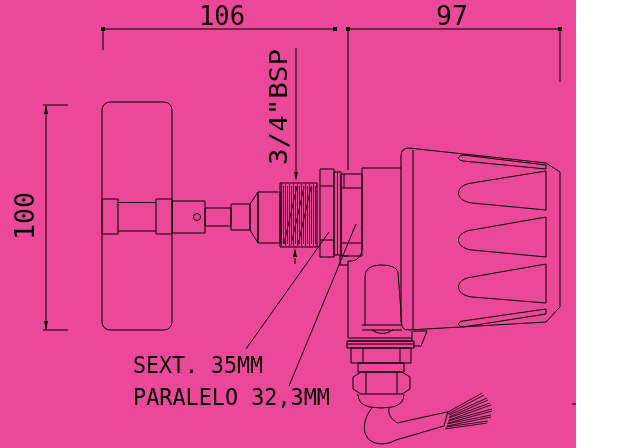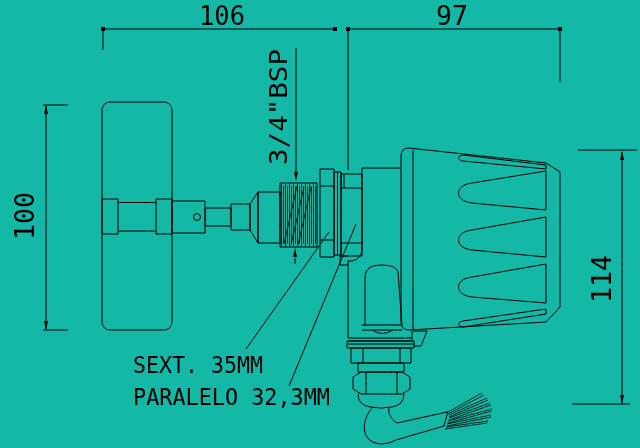--- a/index.html
+++ b/index.html
@@ -1,16 +1,16 @@
 <!DOCTYPE html>
 <html><head>
 <meta charset="utf-8">
 <style>
   html,body{margin:0;padding:0;background:#ffffff;}
-  .canvas{position:relative;width:640px;height:448px;background:#14b8a6;overflow:hidden;}
+  .canvas{position:relative;width:576px;height:448px;background:#ec4899;overflow:hidden;}
   svg{display:block;}
   .geo{stroke:#000000;stroke-width:1;fill:none;stroke-linecap:butt;stroke-linejoin:round;}
   .thin{stroke:#000000;stroke-width:0.8;fill:none;}
   .solid{fill:#000000;stroke:none;}
   .t{font-family:"DejaVu Sans Mono","Liberation Mono",monospace;fill:#000000;stroke:none;}
   .dimtxt{font-size:27px;}
   .bsptxt{font-size:24px;}
   .anntxt{font-size:23px;}
 </style>
 </head>

